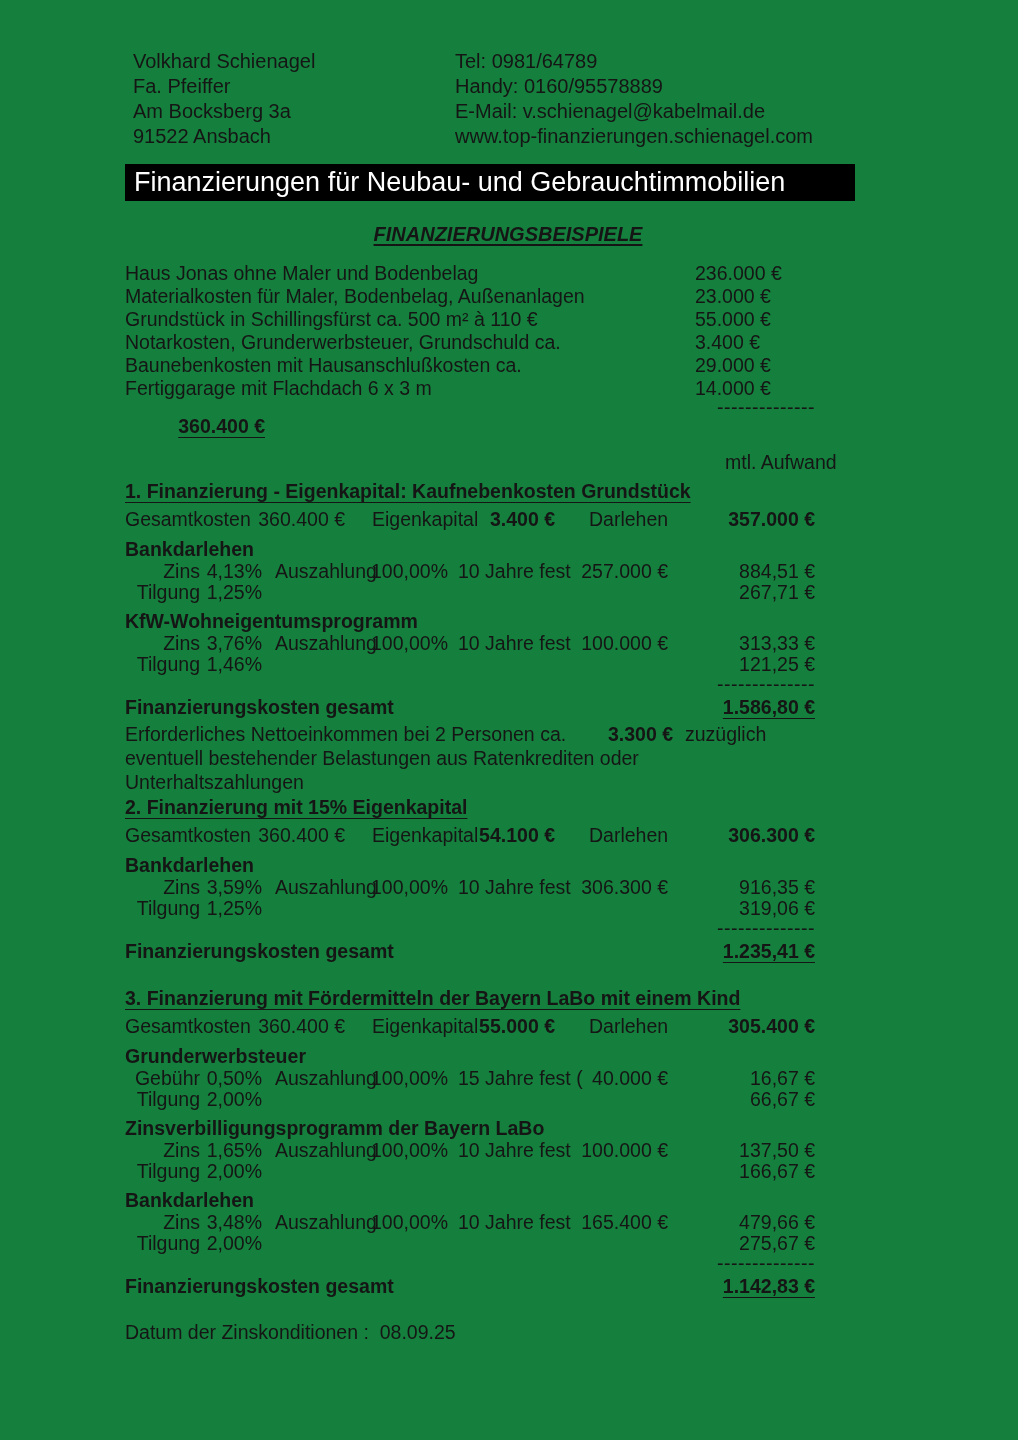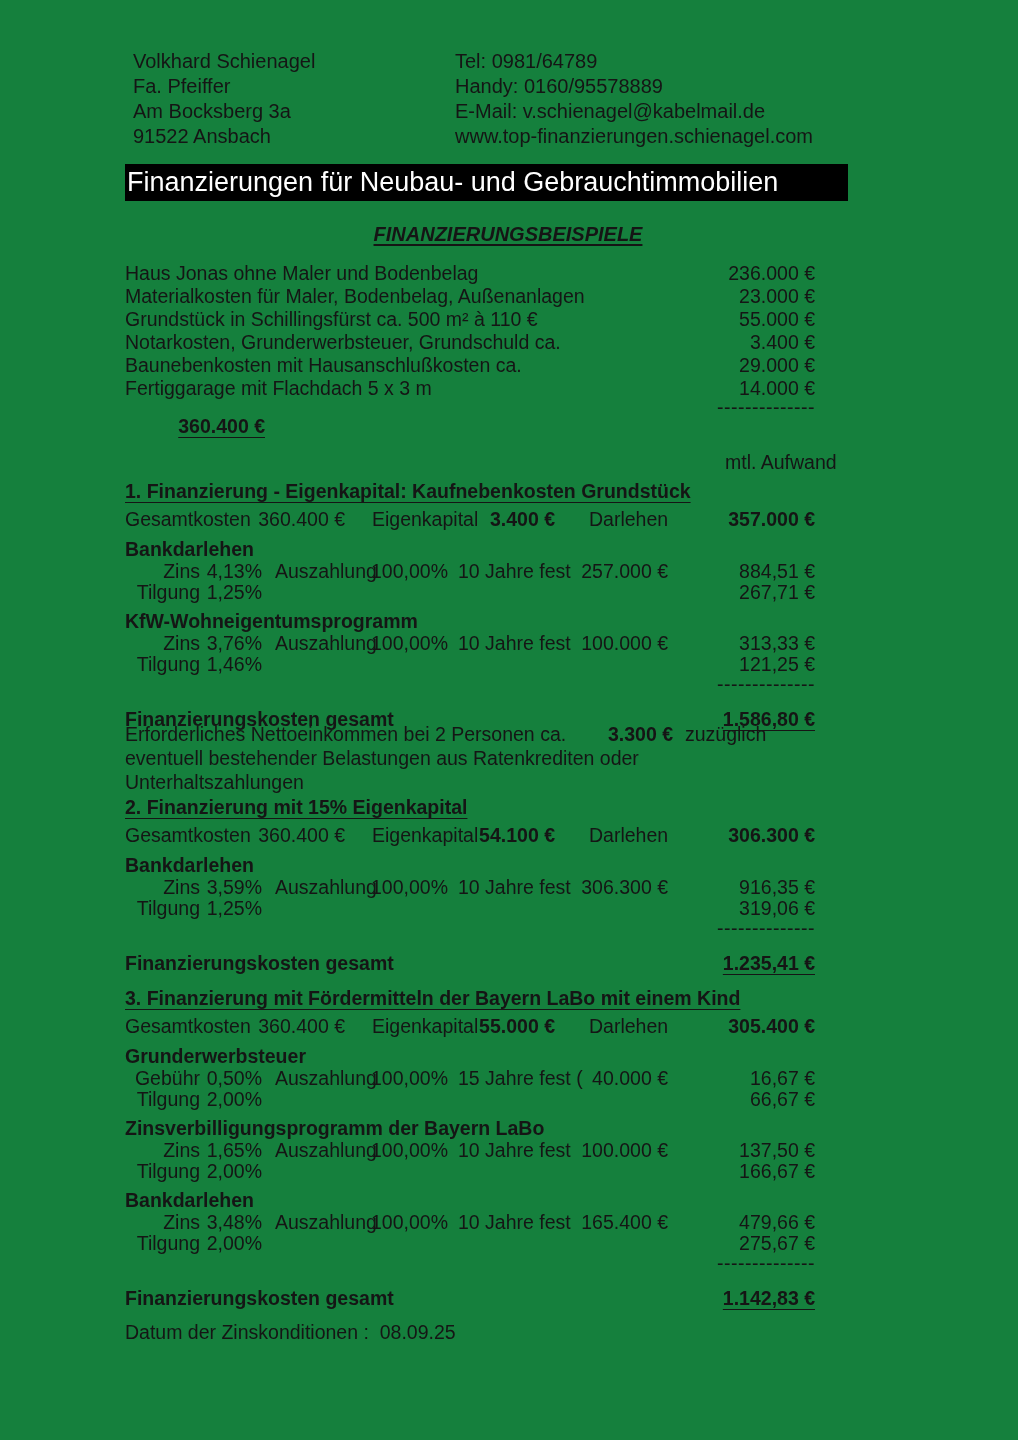--- a/index.html
+++ b/index.html
@@ -15,38 +15,38 @@
   .content{position:absolute;left:125px;top:0;width:690px;}
 
   
   .contact{position:absolute;top:49px;left:0;width:730px;display:flex;line-height:25px;font-size:20px;}
   .contact .col-left{width:322px;margin-left:8px;}
   .contact .col-right{flex:1;}
 
   
   .banner{
     position:absolute;top:164px;left:0;
-    width:721px;padding-left:2px;
+    width:721px;padding-left:9px;
     background:#000;color:#fff;
     font-size:27px;line-height:37px;
     white-space:nowrap;
   }
 
   
   .doc-title{
     position:absolute;top:222px;left:18px;width:730px;
     text-align:center;font-weight:bold;font-size:20px;line-height:24px;font-style:italic;
   }
   .doc-title span{text-decoration:underline;text-underline-offset:3px;}
 
   
   .costs{position:absolute;top:262px;left:0;width:690px;line-height:23px;}
   .cost-row{display:flex;}
   .cost-row .lbl{flex:1;}
-  .cost-row .val{width:120px;text-align:right;}
+  .cost-row .val{width:120px;}
   .sep{height:14px;line-height:14px;text-align:right;letter-spacing:.5px;}
   .total-row{display:flex;line-height:24px;}
   .total-row .lbl{flex:1;}
   .total-row .lbl.u{text-decoration:underline;text-underline-offset:4px;}
   .total-row .lbl.b{font-weight:bold;}
   .total-row .val{width:140px;text-align:right;font-weight:bold;text-decoration:underline;text-underline-offset:4px;}
 
   
   .mtl{position:absolute;top:450px;left:600px;line-height:24px;white-space:nowrap;}
 
@@ -62,21 +62,21 @@
   .sD{right:260px;font-weight:bold;}
   .sE{left:464px;}
   .sF{right:0;font-weight:bold;}
   .loan{margin-top:7px;}
   .loan-name{line-height:23px;font-weight:bold;}
   .drow{position:relative;height:21px;line-height:21px;}
   .drow span{position:absolute;white-space:nowrap;}
   .c1{right:615px;} .c2{right:553px;} .c3{left:150px;} .c4{right:367px;}
   .c5{left:333px;} .c6{right:147px;} .c7{right:0;}
   .section .sep{margin-top:2px;}
-  .section .total-row{margin-top:16px;}
+  .section .total-row{margin-top:4px;}
 
   
   .note{position:absolute;top:722px;left:0;width:690px;line-height:24px;}
   .note-line1{position:relative;height:24px;}
   .note-line1 span{position:absolute;white-space:nowrap;}
   .n1{left:0;} .n2{right:142px;font-weight:bold;} .n3{left:560px;}
 
   
   .date-line{position:absolute;top:1320px;left:0;white-space:pre;line-height:24px;}
 </style>
@@ -122,21 +122,21 @@
       </div>
       <div class="cost-row">
         <span class="lbl">Notarkosten, Grunderwerbsteuer, Grundschuld ca.</span>
         <span class="val">3.400 €</span>
       </div>
       <div class="cost-row">
         <span class="lbl">Baunebenkosten mit Hausanschlußkosten ca.</span>
         <span class="val">29.000 €</span>
       </div>
       <div class="cost-row">
-        <span class="lbl">Fertiggarage mit Flachdach 5 x 3 m</span>
+        <span class="lbl">Fertiggarage mit Flachdach 6 x 3 m</span>
         <span class="val">14.000 €</span>
       </div>
       <div class="sep">--------------</div>
       <div class="total-row">
         <span class="val">360.400 €</span>
       </div>
     </div>
 
     <div class="mtl">mtl. Aufwand</div>
 

